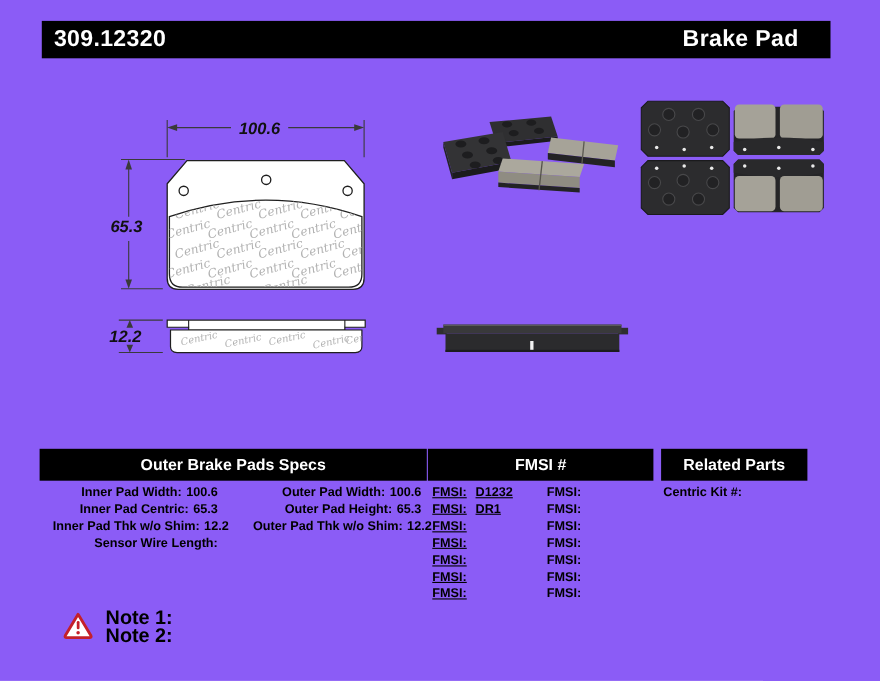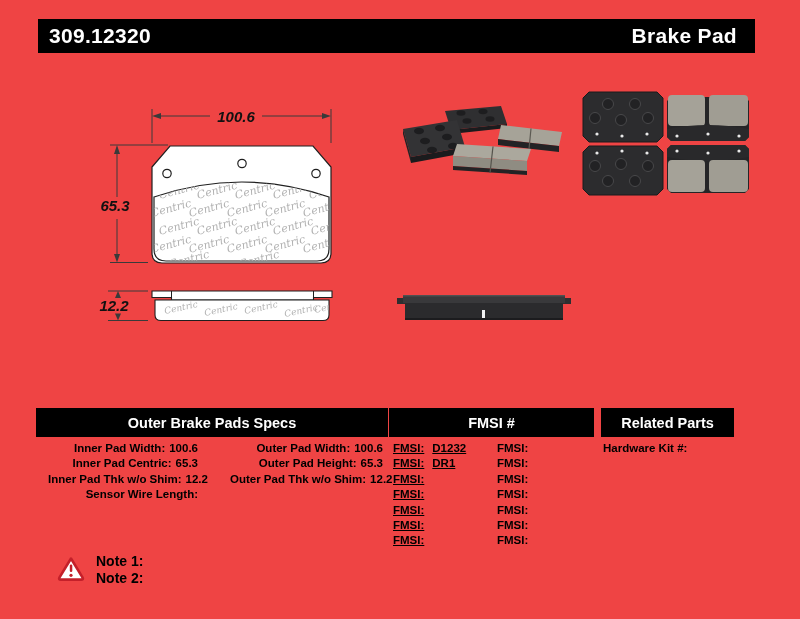--- a/index.html
+++ b/index.html
@@ -1,42 +1,42 @@
 <!DOCTYPE html>
 <html><head>
 <meta charset="utf-8">
 <style>
   html,body{margin:0;padding:0;background:#fff;}
-  #page{position:relative;width:800px;height:619px;background:#ef4444;overflow:hidden;
+  #page{position:relative;width:800px;height:619px;background:#8b5cf6;overflow:hidden;
         font-family:"Liberation Sans",sans-serif;color:#000;}
   
   .hdr{position:absolute;left:38px;top:19px;width:717px;height:34px;background:#000;
        display:flex;justify-content:space-between;align-items:center;}
   .hdr .pn{color:#fff;font-weight:bold;font-size:21px;padding-left:11px;letter-spacing:.3px;}
-  .hdr .pt{color:#fff;font-weight:bold;font-size:21px;padding-right:18px;letter-spacing:.3px;}
+  .hdr .pt{color:#fff;font-weight:bold;font-size:21px;padding-right:29px;letter-spacing:.3px;}
   
   .bar{position:absolute;top:408px;height:29px;background:#000;display:flex;align-items:center;}
   .bar .cell{flex:1;text-align:center;color:#fff;font-weight:bold;font-size:14.5px;white-space:nowrap;}
   #bar-specs{left:36px;width:352px;}
   #bar-fmsi{left:389px;width:205px;}
   #bar-related{left:601px;width:133px;}
   
   .speccol{position:absolute;top:441px;font-size:11.5px;font-weight:bold;line-height:15.4px;white-space:nowrap;}
   #spec-inner{left:48px;width:150px;text-align:right;}
   #spec-outer{left:210px;width:153px;text-align:right;margin-left:20px;}
   .val:not(:empty){margin-left:4px;}
   
   .fmsicol{position:absolute;top:441px;font-size:11.5px;font-weight:bold;line-height:15.4px;white-space:nowrap;text-align:left;}
   #fmsi-col1{left:393px;text-decoration:underline;}
   #fmsi-col2{left:497px;}
   .fval:not(:empty){margin-left:8px;}
   
   #related-rows{position:absolute;left:603px;top:441px;font-size:11.5px;font-weight:bold;line-height:15.4px;white-space:nowrap;}
   
-  #notes{position:absolute;left:96px;top:553px;font-size:14px;font-weight:bold;line-height:16.5px;}
+  #notes{position:absolute;left:96px;top:553px;font-size:18px;font-weight:bold;line-height:16.5px;}
   #warn{position:absolute;left:57px;top:556px;}
   
   #tech-drawing{position:absolute;left:90px;top:100px;}
   #photo-angled{position:absolute;left:395px;top:103px;}
   #photo-grid{position:absolute;left:575px;top:85px;}
   #photo-side{position:absolute;left:395px;top:290px;}
   .dimlabel{font-family:"Liberation Sans",sans-serif;font-style:italic;font-weight:bold;font-size:15px;fill:#111;}
   .wm{font-family:"DejaVu Serif",serif;font-style:italic;fill:#b2b2b2;}
 </style>
 </head>
@@ -275,21 +275,21 @@
     <div><span>FMSI:</span><span class="fval"></span></div>
     <div><span>FMSI:</span><span class="fval"></span></div>
     <div><span>FMSI:</span><span class="fval"></span></div>
     <div><span>FMSI:</span><span class="fval"></span></div>
     <div><span>FMSI:</span><span class="fval"></span></div>
     <div><span>FMSI:</span><span class="fval"></span></div>
     <div><span>FMSI:</span><span class="fval"></span></div>
   </div>
 
   <div id="related-rows">
-    <div><span>Hardware Kit #:</span><span class="fval"></span></div>
+    <div><span>Centric Kit #:</span><span class="fval"></span></div>
   </div>
 
   <svg id="warn" width="28" height="26" viewBox="0 0 28 26">
     <path d="M14,2.5 L25.6,21.7 Q26.6,23.6 24.2,23.6 L3.8,23.6 Q1.4,23.6 2.4,21.7 Z" fill="#ffffff" stroke="#c4202a" stroke-width="2.6" stroke-linejoin="round"></path>
     <rect x="12.8" y="8.5" width="2.5" height="7.5" rx="1.2" fill="#c4202a"></rect>
     <circle cx="14" cy="19.3" r="1.6" fill="#c4202a"></circle>
   </svg>
   <div id="notes">
     <div><span>Note 1:</span><span class="fval"></span></div>
     <div><span>Note 2:</span><span class="fval"></span></div>

